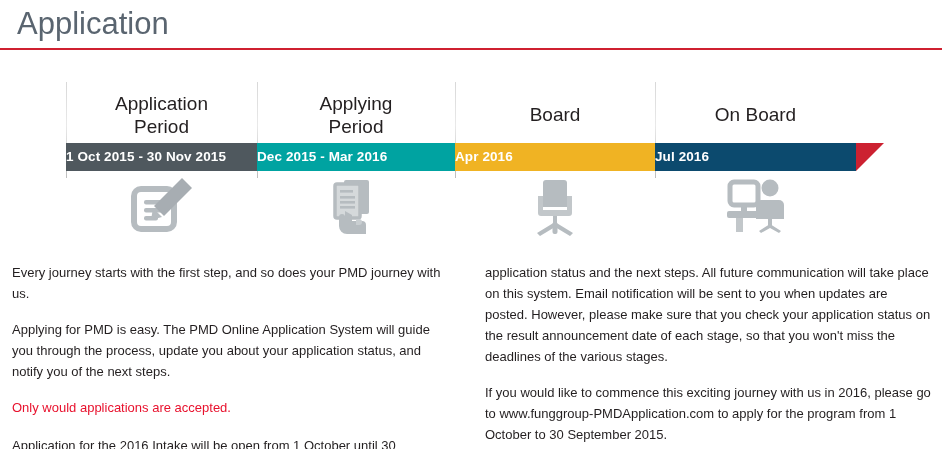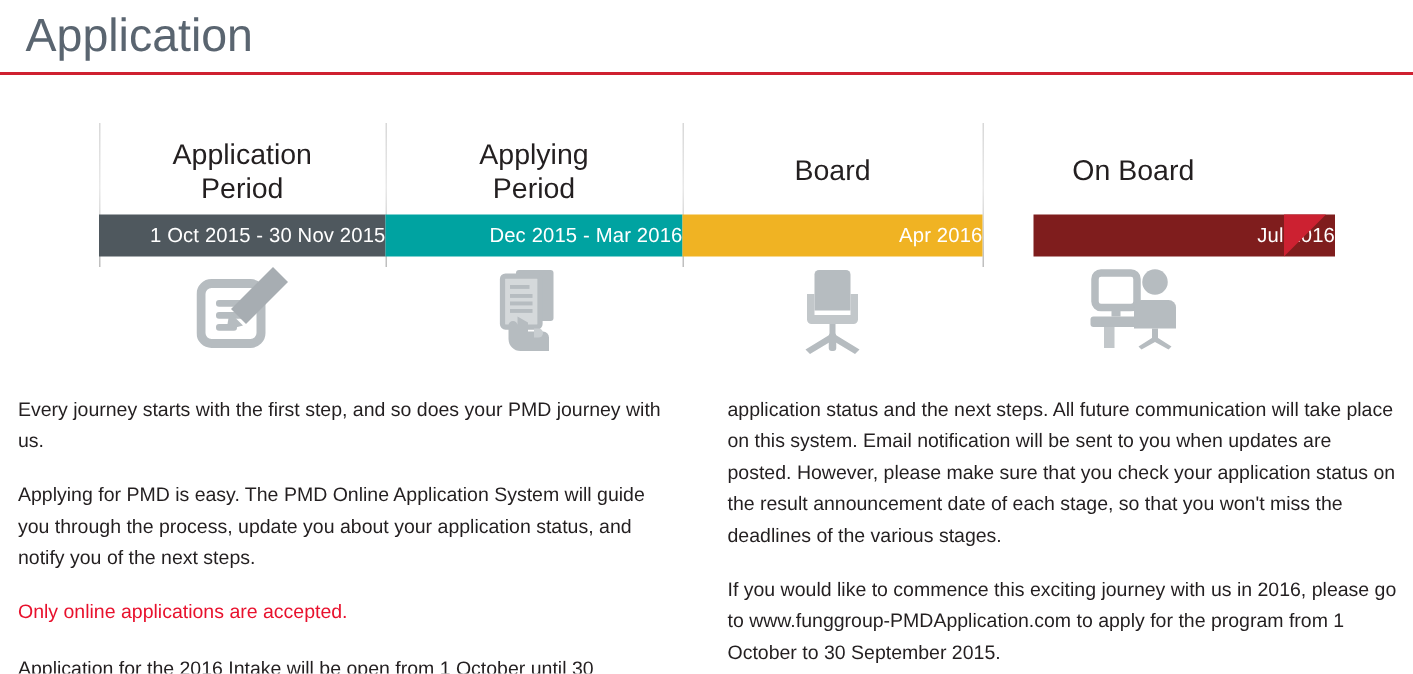--- a/index.html
+++ b/index.html
@@ -81,30 +81,30 @@
     font-weight: 400;
   }
   .tl-label.one-line { top: 21px; }
 
   .tl-bar {
     position: absolute;
     top: 61px;
     height: 28px;
     color: #ffffff;
     font-size: 13.5px;
-    font-weight: normal;
+    font-weight: bold;
     line-height: 28px;
-    text-align: right;
+    text-align: left;
     letter-spacing: 0.1px;
   }
   .tl-bar.b0 { left: 0px;   width: 191px; background: #4f585e; }
   .tl-bar.b1 { left: 191px; width: 198px; background: #00a3a1; }
   .tl-bar.b2 { left: 389px; width: 200px; background: #f0b323; }
   .tl-bar.b3 {
-    left: 589px; width: 201px; background: #7f1d1d; margin-left: 34px;
+    left: 589px; width: 201px; background: #0c4a6e;
   }
   .tl-arrow {
     position: absolute;
     left: 790px;
     top: 61px;
     width: 0;
     height: 0;
     border-top: 28px solid #cc2131;
     border-right: 28px solid transparent;
   }
@@ -233,21 +233,21 @@
   <div class="tl-bar b2">Apr 2016</div>
   <div class="tl-bar b3">Jul 2016</div>
   <div class="tl-arrow"></div>
 </div>
 
 <div id="body-copy">
 
   <div class="col col-left">
     <p class="tight">Every journey starts with the first step, and so does your PMD journey with us.</p>
     <p class="tight">Applying for PMD is easy. The PMD Online Application System will guide you through the process, update you about your application status, and notify you of the next steps.</p>
-    <p class="note">Only online applications are accepted.</p>
+    <p class="note">Only would applications are accepted.</p>
     <p class="last">Application for the 2016 Intake will be open from 1 October until 30 November. Once you have submitted your application, you can log back in the system to check your</p>
   </div>
 
   <div class="col col-right">
     <p class="tight">application status and the next steps. All future communication will take place on this system. Email notification will be sent to you when updates are posted. However, please make sure that you check your application status on the result announcement date of each stage, so that you won't miss the deadlines of the various stages.</p>
     <p class="tight">If you would like to commence this exciting journey with us in 2016, please go to www.funggroup-PMDApplication.com to apply for the program from 1 October to 30 September 2015.</p>
 
   </div>
 </div>
 

